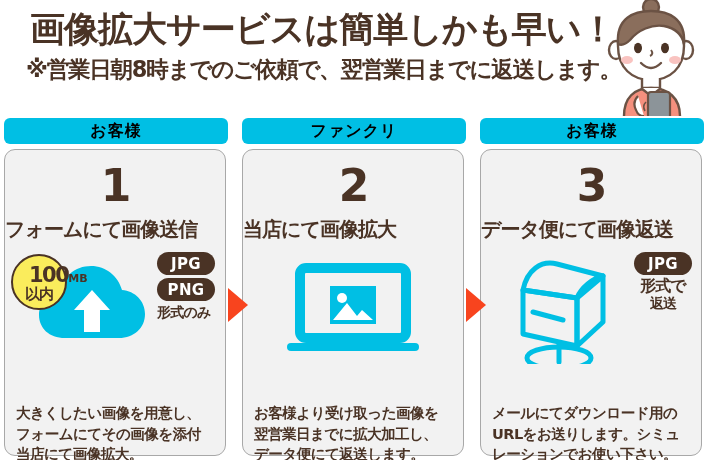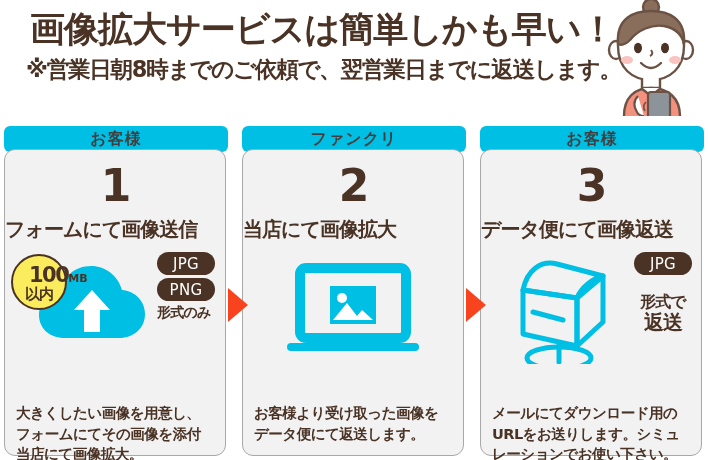--- a/index.html
+++ b/index.html
@@ -26,23 +26,23 @@
   }
 
   
   .character{position:absolute;left:594px;top:-2px;width:114px;height:118px;}
 
   
   .col{position:absolute;top:118px;width:224px;height:342px;}
   .col1{left:4px;} .col2{left:242px;padding-left:16px;} .col3{left:480px;}
 
   .col-head{
-    position:absolute;left:0;top:8px;width:224px;height:26px;
+    position:absolute;left:0;top:0;width:224px;height:26px;
     background:#00BFE4;border-radius:6px;
-    color:#404040;font-size:16px;font-weight:bold;
+    color:#000000;font-size:16px;font-weight:bold;
     display:flex;align-items:center;justify-content:center;
     letter-spacing:1px;
   }
   .card{
     position:absolute;left:0;top:31px;width:222px;height:307px;
     background:#F2F2F2;border:1.6px solid #A8A8A8;border-radius:11px;
     box-sizing:border-box;
   }
   .step-num{
     position:absolute;left:0;top:14px;width:222px;text-align:center;
@@ -58,21 +58,21 @@
     position:absolute;left:11px;top:224px;width:204px;
     font-size:14.6px;font-weight:bold;color:#4A3325;
     line-height:1.42;letter-spacing:-0.6px;margin-top:29px;
   }
   .desc div{white-space:nowrap;}
 
   
   .fmt-stack{position:absolute;left:152px;top:6px;width:64px;}
   .pill{
     width:58px;height:23px;background:#4A3325;border-radius:12px;
-    color:#ffffff;font-size:15px;font-weight:normal;
+    color:#ffffff;font-size:15px;font-weight:bold;
     display:flex;align-items:center;justify-content:center;
     margin-bottom:3px;letter-spacing:0.3px;
   }
   .pill.small{font-size:13.5px;}
   .fmt-note{
     font-size:14px;font-weight:bold;color:#4A3325;
     width:58px;letter-spacing:-0.8px;
   }
   .mb-badge{
     position:absolute;left:6px;top:8px;width:56px;height:56px;
@@ -87,24 +87,24 @@
   }
   .mb-unit{font-size:11px;letter-spacing:0;}
   .mb-bottom{
     position:absolute;left:0;top:31px;width:52px;text-align:center;
     color:#4A3325;font-weight:bold;font-size:15px;line-height:1;
     letter-spacing:-1px;
   }
   .ret-stack{position:absolute;left:146px;top:6px;width:72px;text-align:center;}
   .ret-note{
     font-size:16px;font-weight:bold;color:#4A3325;
-    letter-spacing:-1px;line-height:1.15;margin-top:18px;
+    letter-spacing:-1px;line-height:1.15;margin-top:2px;
   }
   .ret-big{
-    font-size:20px;font-weight:bold;color:#4A3325;
+    font-size:14px;font-weight:bold;color:#4A3325;
     letter-spacing:-1px;line-height:1.15;
   }
 
   
   .arrow{position:absolute;top:288px;width:20px;height:34px;z-index:6;}
   .arrow1{left:228px;} .arrow2{left:466px;}
 </style>
 </head>
 <body>
 
@@ -209,20 +209,21 @@
           <rect x="44" y="97" width="132" height="8" rx="4" fill="#00BFE4"></rect>
 
           <rect x="87" y="40" width="46" height="38" fill="#00BFE4"></rect>
           <circle cx="99" cy="52" r="5" fill="#FFFFFF"></circle>
           <path d="M90 74 L104 57 L114 70 L119 64 L130 74 Z" fill="#FFFFFF"></path>
         </svg>
       </div>
 
       <div class="desc">
         <div>お客様より受け取った画像を</div>
+        <div>翌営業日までに拡大加工し、</div>
         <div>データ便にて返送します。</div>
       </div>
     </div>
   </div>
 
   <div class="arrow arrow2">
     <svg viewBox="0 0 20 34" width="20" height="34">
       <polygon points="0,0 20,17 0,34" fill="#F8441E"></polygon>
     </svg>
   </div>

